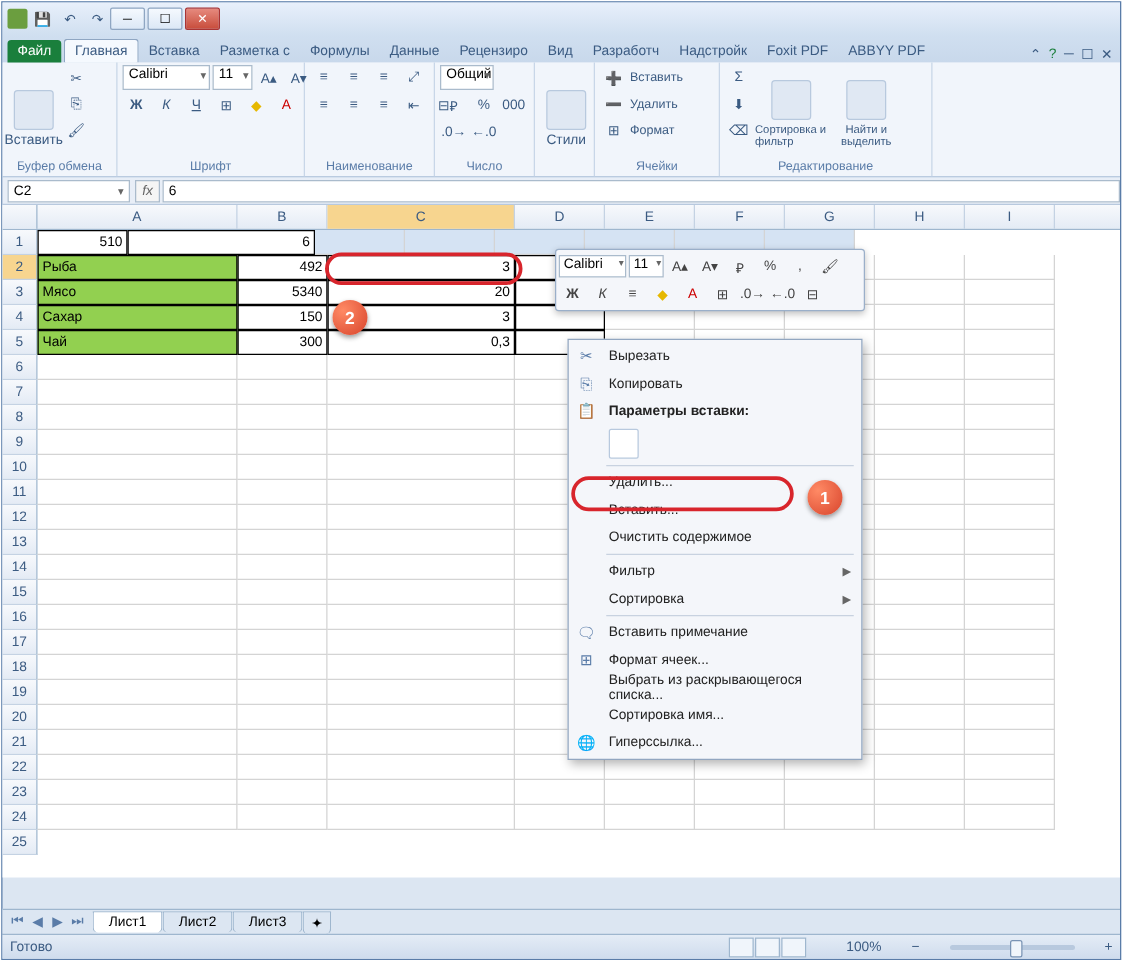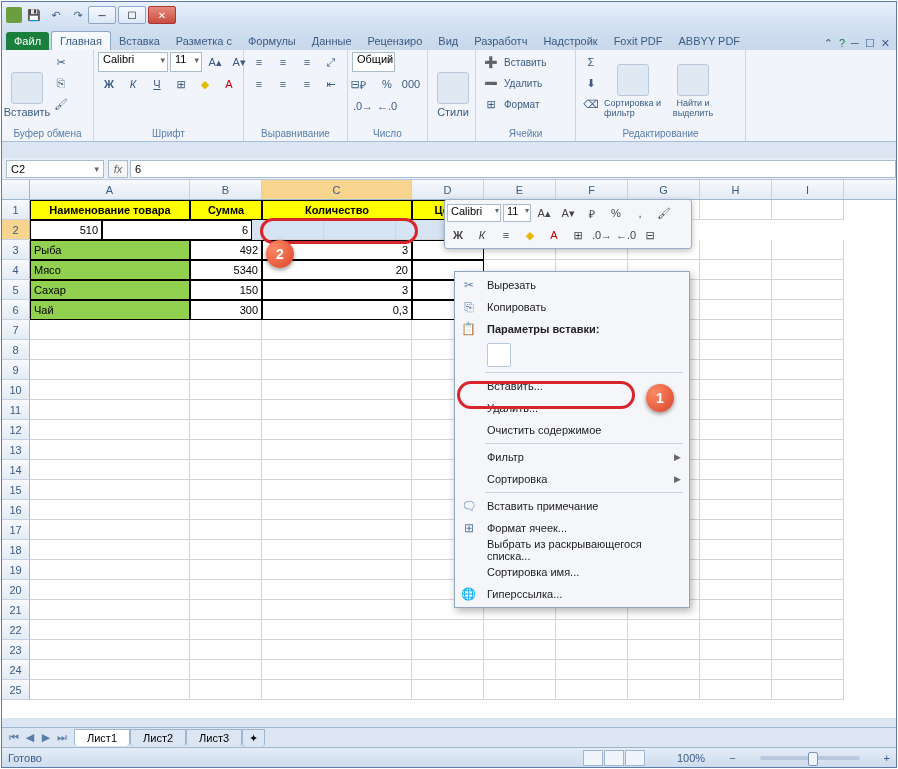--- a/index.html
+++ b/index.html
@@ -29,21 +29,21 @@
 .rgroup-body { display: flex; gap: 2px; align-items: flex-start; }
 .big-btn { width: 42px; height: 66px; display: flex; flex-direction: column; align-items: center; justify-content: flex-end; gap: 2px; color: #3b5b82; font-size: 10px; }
 .big-btn .ico { width: 32px; height: 32px; background: #e0e8f3; border: 1px solid #b8c9de; border-radius: 3px; }
 .small-stack { display: flex; flex-direction: column; gap: 1px; }
 .sbtn { width: 22px; height: 20px; border: 1px solid transparent; display: flex; align-items: center; justify-content: center; color: #3b5b82; }
 .font-row { display: flex; gap: 2px; align-items: center; }
 .font-sel { height: 20px; border: 1px solid #abc; background: #fff; padding: 0 14px 0 4px; font-size: 11px; position: relative; }
 .font-sel::after { content: '▾'; position: absolute; right: 2px; top: 2px; font-size: 9px; color: #666; }
 
 
-.namebox-row { height: 22px; background: #e8eef7; display: flex; align-items: center; border-bottom: 1px solid #b8c9de; margin-top: 16px; }
+.namebox-row { height: 22px; background: #e8eef7; display: flex; align-items: center; border-bottom: 1px solid #b8c9de; }
 .namebox { width: 98px; height: 18px; background: #fff; border: 1px solid #abc; margin: 0 4px; padding: 0 4px; display: flex; align-items: center; }
 .namebox::after { content: '▾'; margin-left: auto; font-size: 9px; color: #666; }
 .fxbtn { width: 20px; height: 18px; display: flex; align-items: center; justify-content: center; color: #666; font-style: italic; border: 1px solid #abc; background: #f5f5f5; margin-right: 2px; }
 .formula-input { flex: 1; height: 18px; background: #fff; border: 1px solid #abc; padding: 0 4px; display: flex; align-items: center; }
 
 
 .grid-area { position: relative; height: 538px; background: #fff; overflow: hidden; }
 .colheads { display: flex; height: 20px; background: linear-gradient(#f7f9fc,#e4ebf5); border-bottom: 1px solid #9eb6ce; }
 .rowhead-corner { width: 28px; border-right: 1px solid #9eb6ce; background: linear-gradient(#f7f9fc,#e4ebf5); }
 .colhead { border-right: 1px solid #c4d2e3; text-align: center; line-height: 20px; color: #3b5b82; }
@@ -195,21 +195,21 @@
           <div class="sbtn">⤶</div>
         </div>
         <div class="font-row">
           <div class="sbtn">≡</div>
           <div class="sbtn">≡</div>
           <div class="sbtn">≡</div>
           <div class="sbtn">⇤</div>
           <div class="sbtn">⊟</div>
         </div>
       </div>
-      <div class="rgroup-label">Выравнивание</div>
+      <div class="rgroup-label">Наименование</div>
     </div>
     <div class="rgroup" style="width:80px">
       <div class="rgroup-body" style="flex-direction:column;gap:2px">
         <div class="font-sel" style="width:43px">Общий</div>
         <div class="font-row">
           <div class="sbtn">₽</div>
           <div class="sbtn">%</div>
           <div class="sbtn">000</div>
         </div>
         <div class="font-row">
@@ -308,31 +308,20 @@
         <div class="rowhead">19</div>
         <div class="rowhead">20</div>
         <div class="rowhead">21</div>
         <div class="rowhead">22</div>
         <div class="rowhead">23</div>
         <div class="rowhead">24</div>
         <div class="rowhead">25</div>
       </div>
       <div class="cells">
         <div class="row">
-          <div class="cell hdr cA">Наименование товара</div>
-          <div class="cell hdr cB">Сумма</div>
-          <div class="cell hdr cC">Количество</div>
-          <div class="cell hdr cD">Цена</div>
-          <div class="cell cE"></div>
-            <div class="cell cF"></div>
-            <div class="cell cG"></div>
-            <div class="cell cH"></div>
-            <div class="cell cI"></div>
-        </div>
-        <div class="row">
           <div class="cell num cB">510</div>
           <div class="cell num cC">6</div>
           <div class="cell selcell cD"></div>
           <div class="cell selcell cE"></div>
             <div class="cell selcell cF"></div>
             <div class="cell selcell cG"></div>
             <div class="cell selcell cH"></div>
             <div class="cell selcell cI"></div>
         </div>
         <div class="row">
@@ -634,24 +623,24 @@
       </div>
     <div class="ctx-item header">
         <span class="ctx-ico">📋</span>
         <span>Параметры вставки:</span>
       </div>
     <div class="ctx-icobox">
       <div class="paste-opt"></div>
     </div>
     <div class="ctx-sep"></div>
     <div class="ctx-item">
+        <span>Удалить...</span>
+      </div>
+    <div class="ctx-item">
         <span>Вставить...</span>
-      </div>
-    <div class="ctx-item">
-        <span>Удалить...</span>
       </div>
     <div class="ctx-item">
         <span>Очистить содержимое</span>
       </div>
     <div class="ctx-sep"></div>
     <div class="ctx-item">
         <span>Фильтр</span>
         <span class="arrow">▶</span>
       </div>
     <div class="ctx-item">

